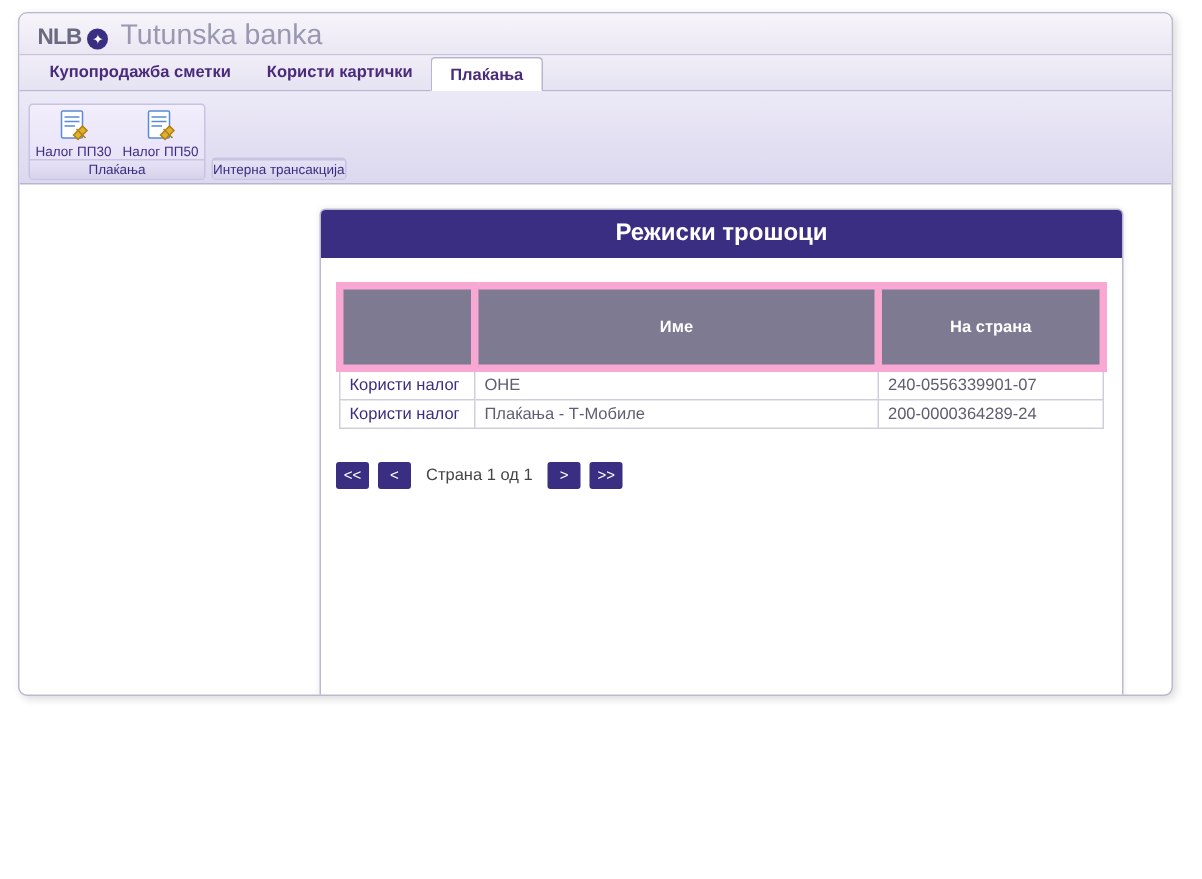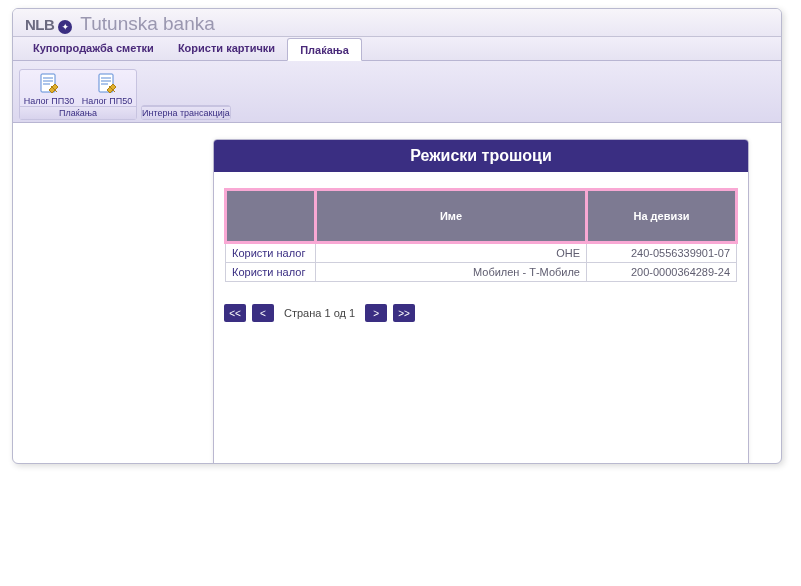--- a/index.html
+++ b/index.html
@@ -156,29 +156,29 @@
     table.data {
       width: 100%;
       border-collapse: collapse;
       font-size: 11px;
     }
     table.data th {
       background: #7d7a92;
       color: #fff;
       font-weight: bold;
       padding: 19px 6px;
-      border: 3px solid #f9a8d4;
+      border: 5px solid #f9a8d4;
     }
     table.data td {
       border: 1px solid #cfcfdc;
       padding: 3px 6px;
       color: #5f5d70;
     }
     table.data td.link { color: #3a2e82; cursor:pointer; width: 90px;}
-    table.data td.center { text-align: right; }
+    table.data td.center { text-align: left; }
     .pager {
       margin-top: 22px;
       display: flex;
       align-items: center;
       gap: 6px;
     }
     .pg-btn {
       background: #3a2e82;
       color: #fff;
       width: 22px;
@@ -246,32 +246,32 @@
 
   <div class="content">
     <div class="panel">
       <div class="panel-title">Режиски трошоци</div>
       <div class="panel-body">
         <table class="data">
           <thead>
             <tr>
               <th class="col-action"></th>
               <th class="col-name">Име</th>
-              <th class="col-acct">На девизи</th>
+              <th class="col-acct">На страна</th>
             </tr>
           </thead>
           <tbody>
             <tr>
               <td class="link">Користи налог</td>
               <td class="center">ОНЕ</td>
               <td class="center">240-0556339901-07</td>
             </tr>
             <tr>
               <td class="link">Користи налог</td>
-              <td class="center">Мобилен - Т-Мобиле</td>
+              <td class="center">Плаќања - Т-Мобиле</td>
               <td class="center">200-0000364289-24</td>
             </tr>
           </tbody>
         </table>
         <div class="pager">
           <div class="pg-btn">&lt;&lt;</div>
           <div class="pg-btn">&lt;</div>
           <div class="pg-label">Страна 1 од 1</div>
           <div class="pg-btn">&gt;</div>
           <div class="pg-btn">&gt;&gt;</div>

